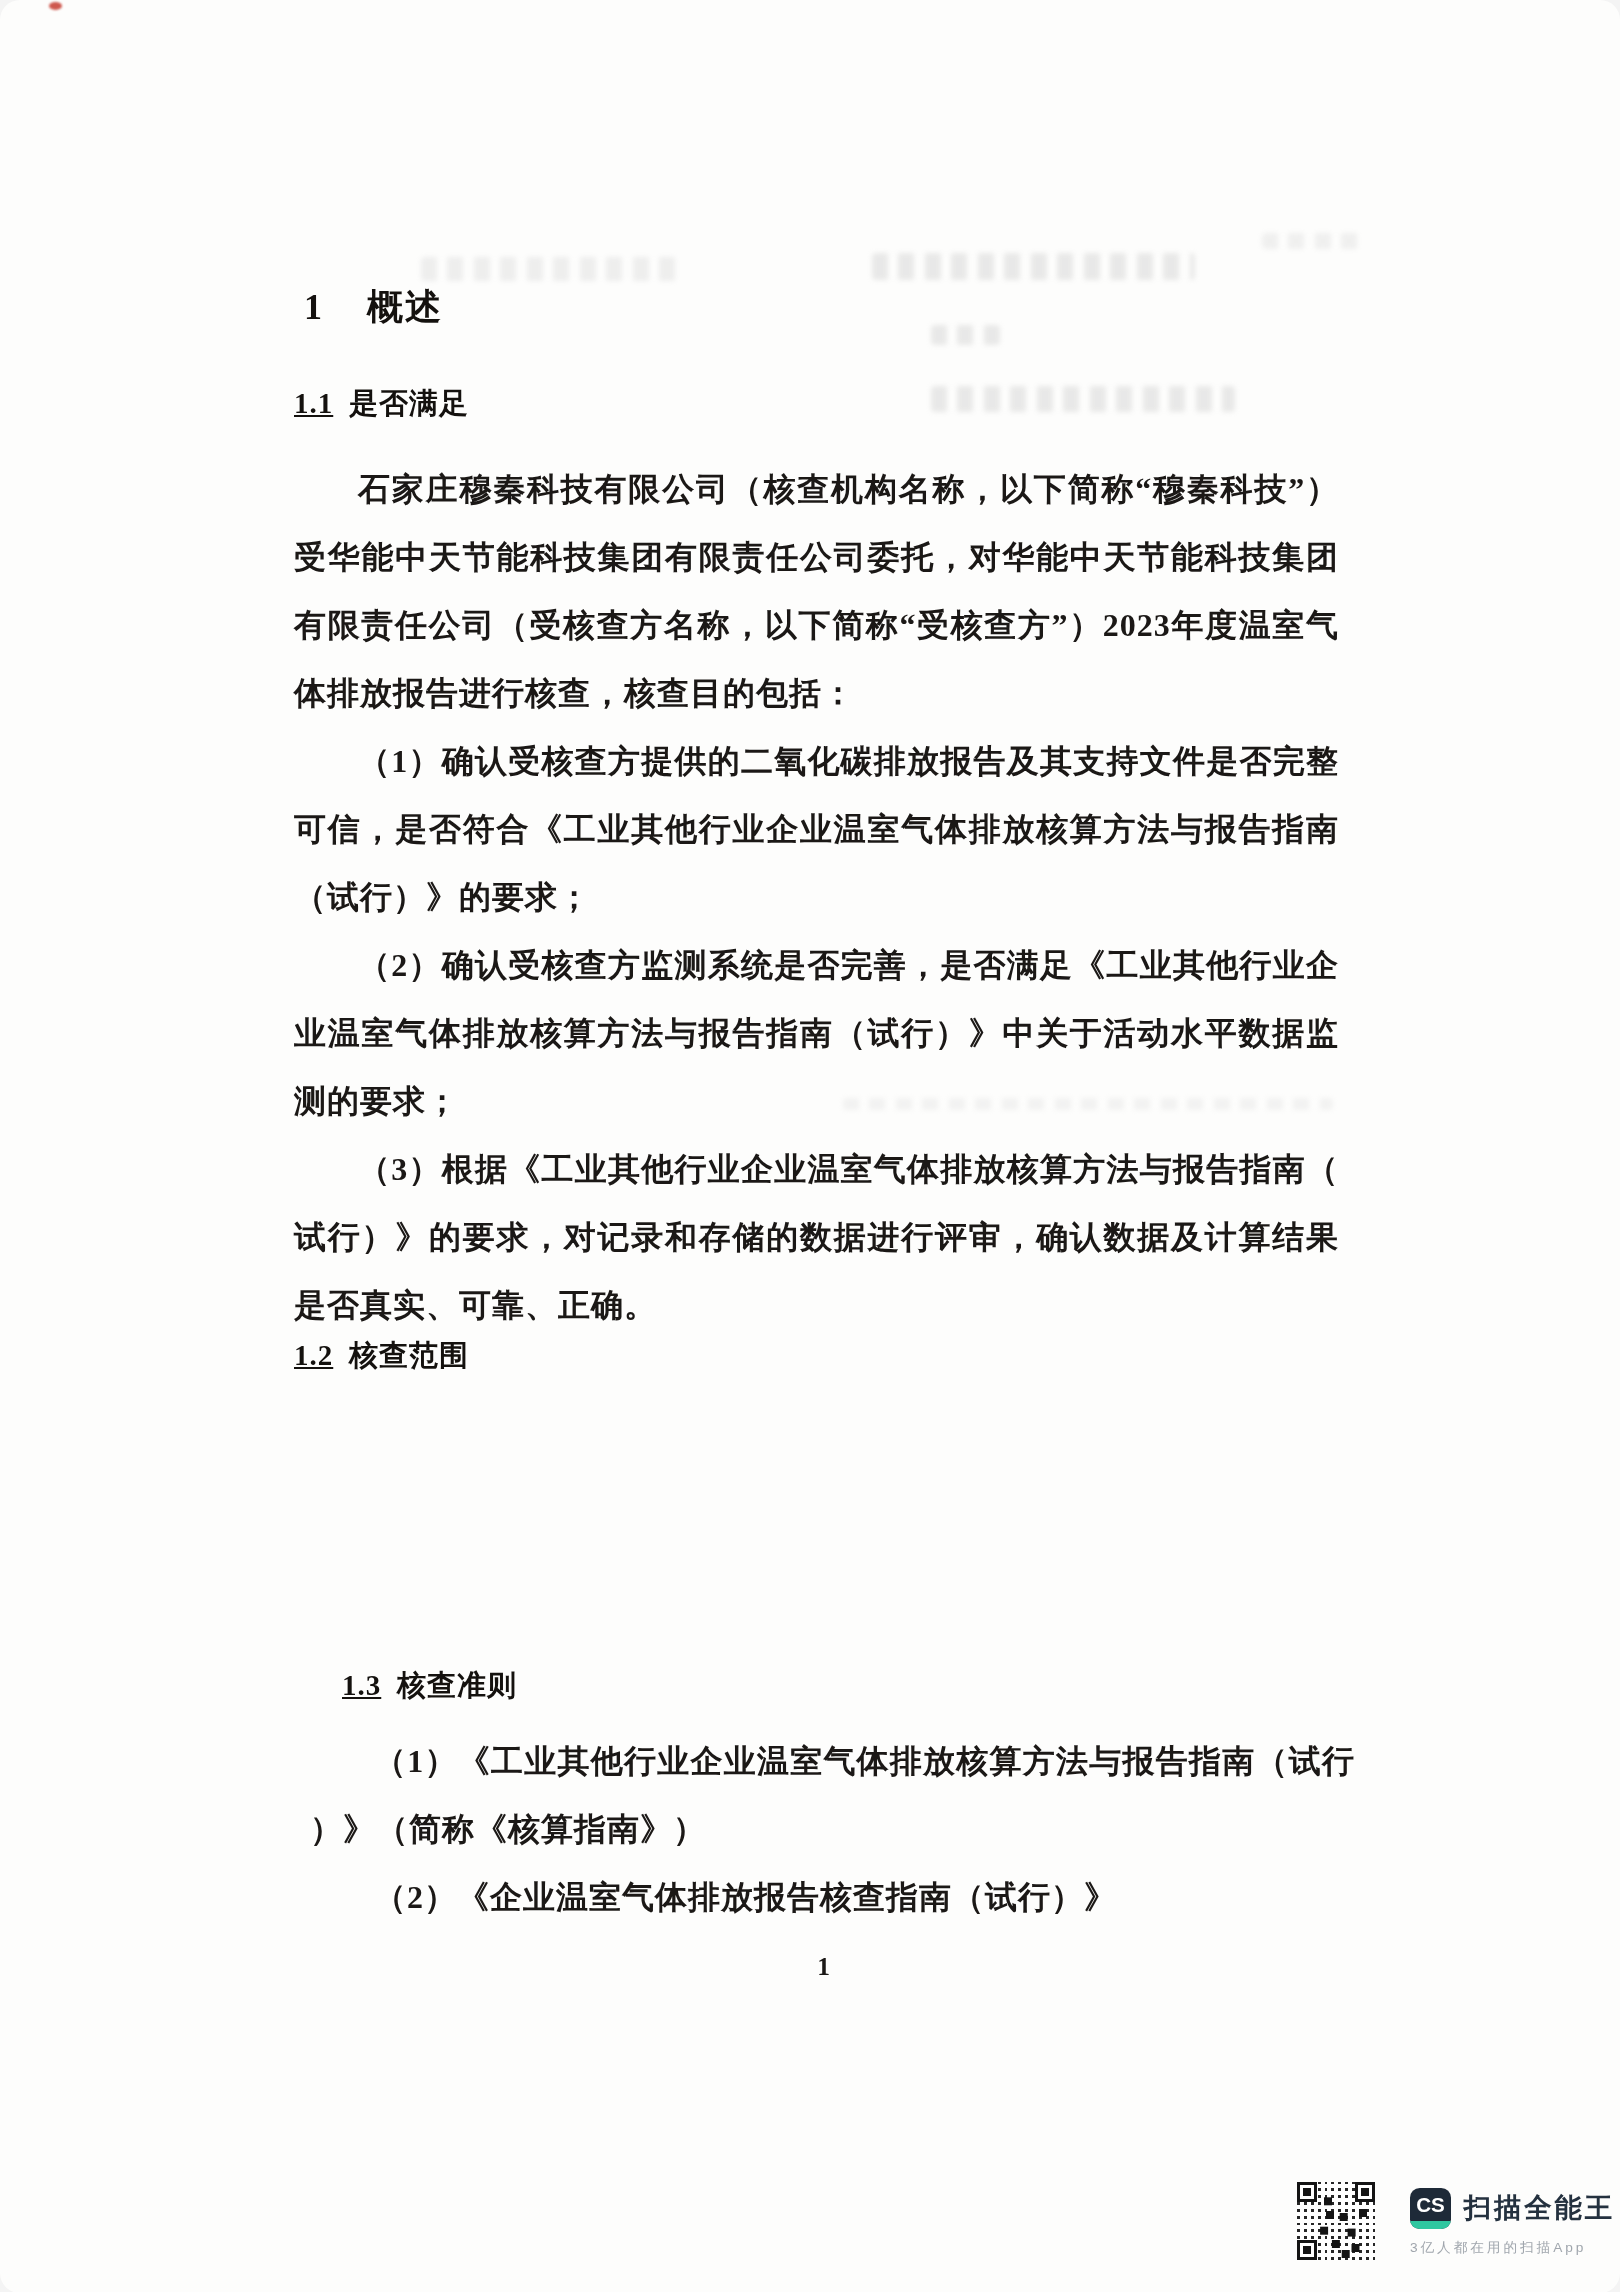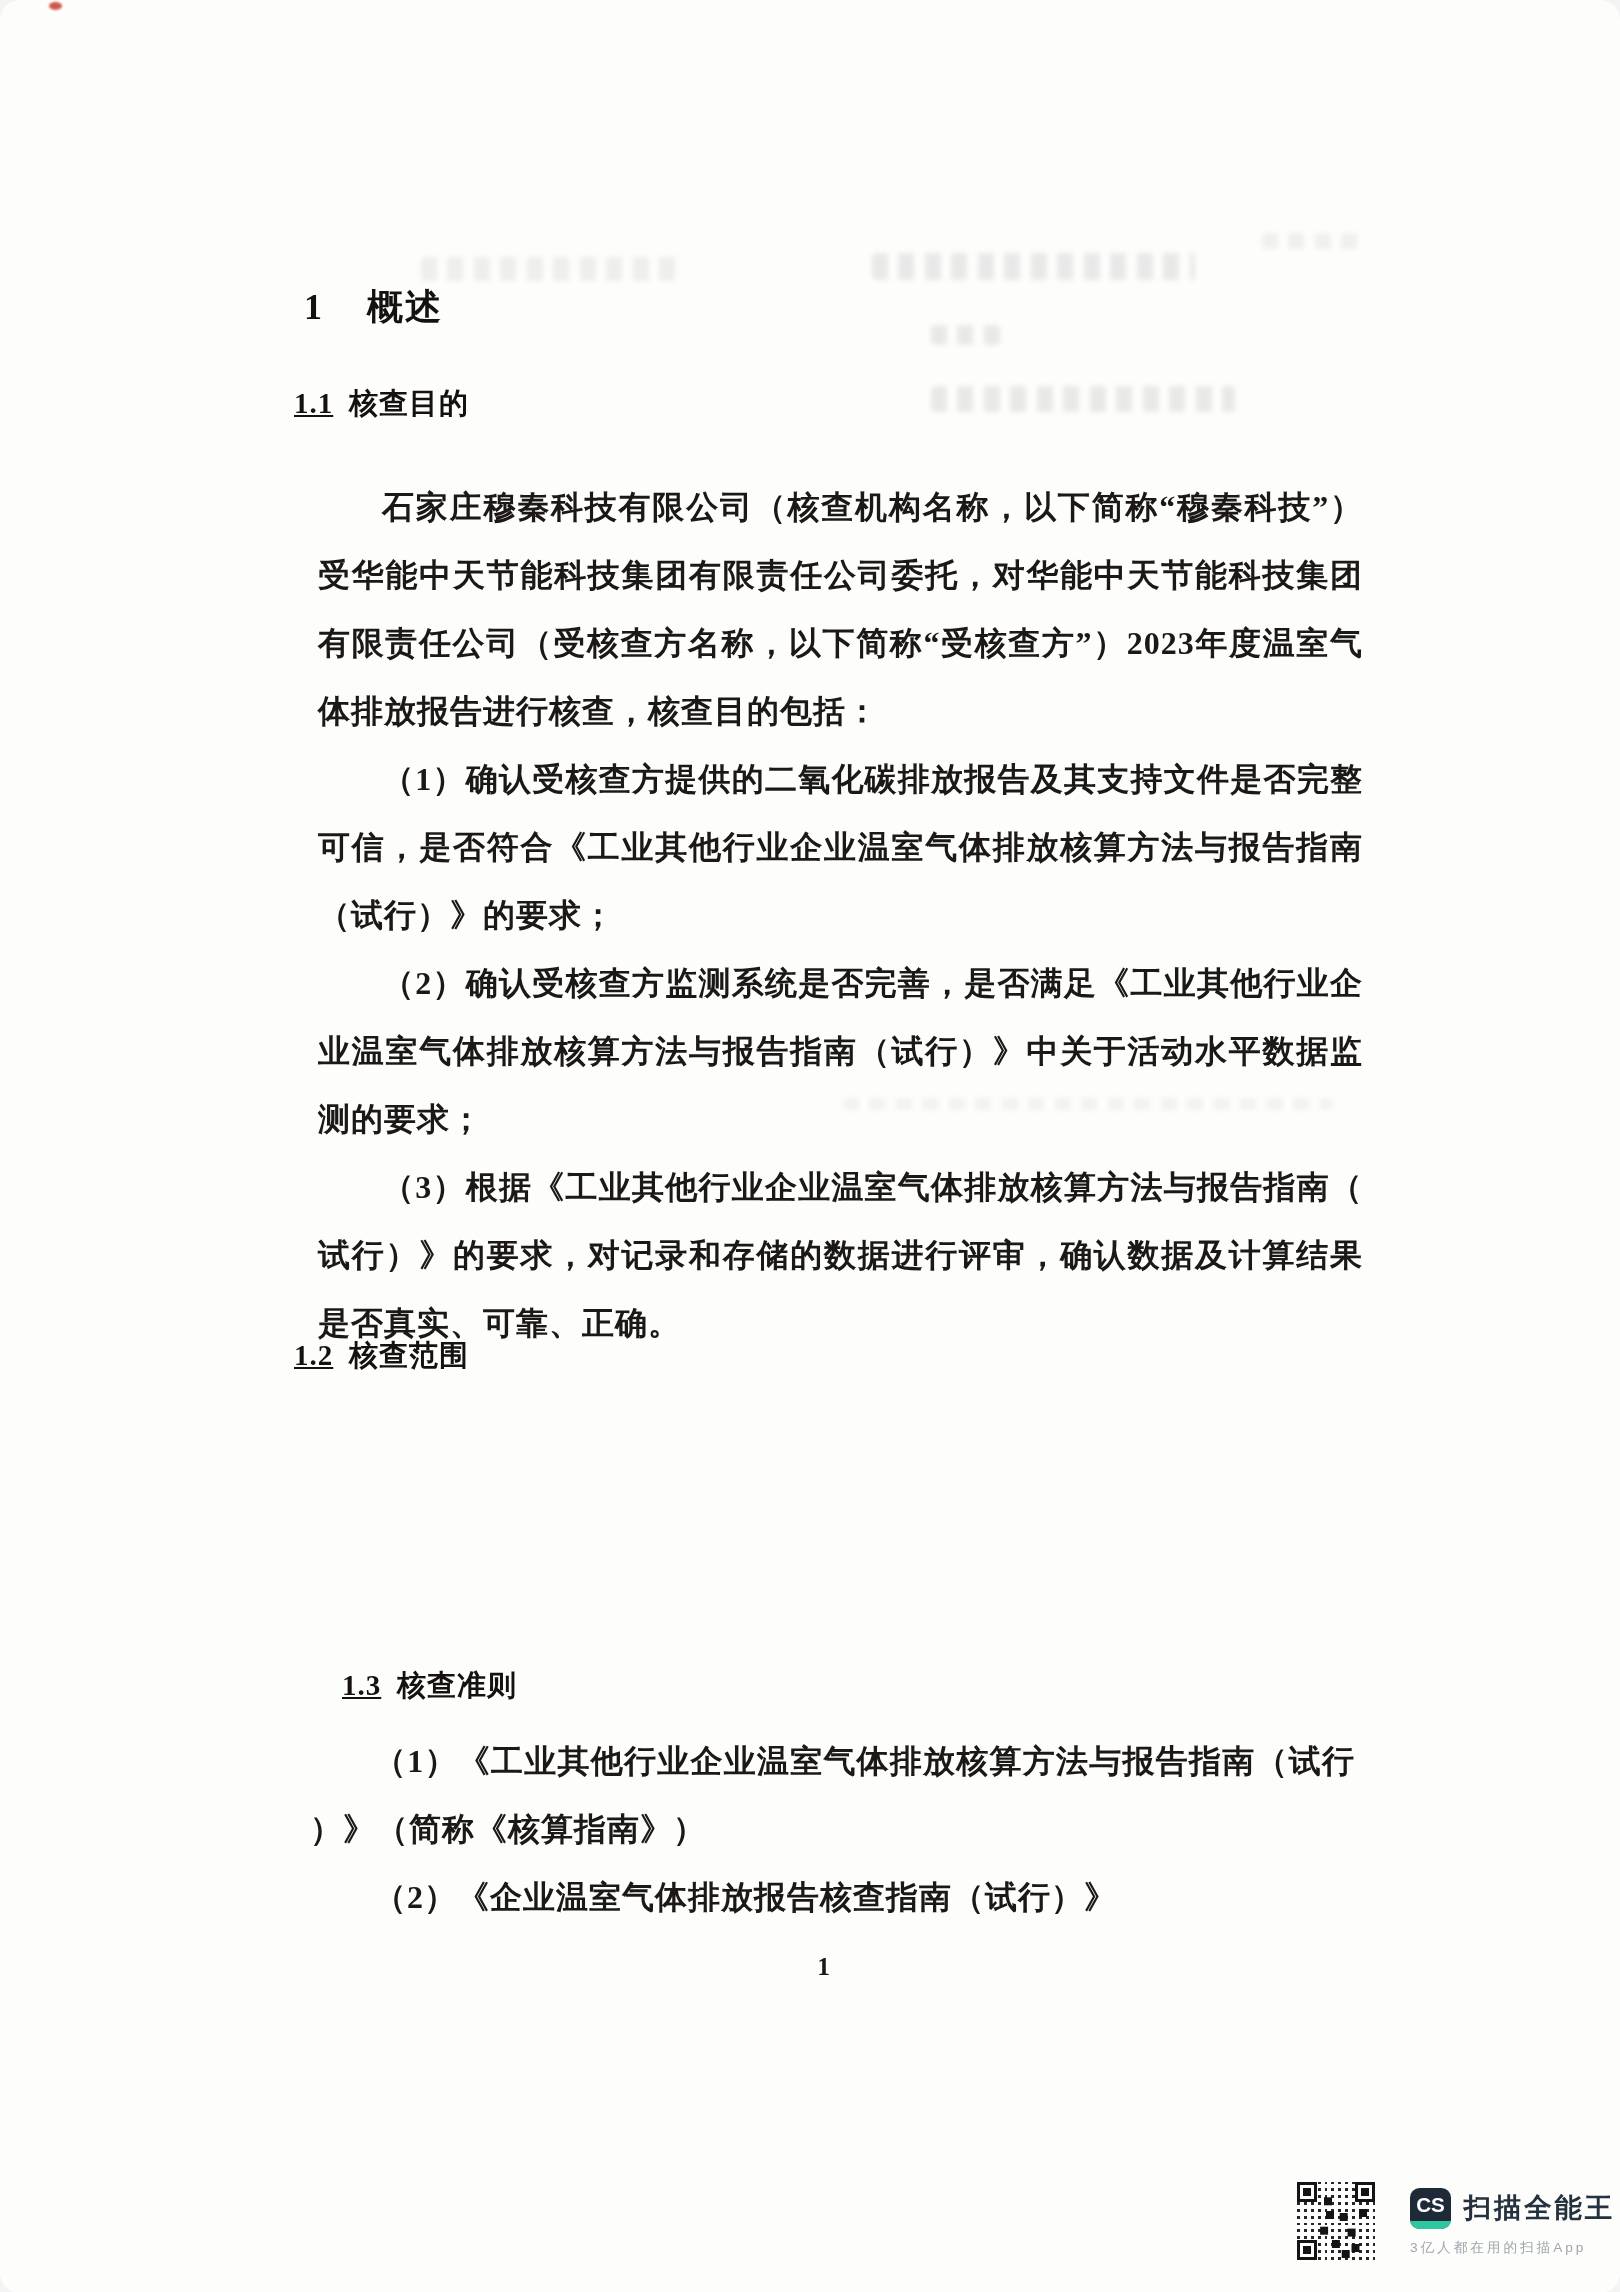--- a/index.html
+++ b/index.html
@@ -22,21 +22,21 @@
     position:absolute; left:294px; margin:0;
     font-size:29px; font-weight:bold; color:#14110e; letter-spacing:1px;
   }
   #sec11-h { top:384px; }
   #sec12-h { top:1336px; }
   #sec13-h { top:1666px;margin-left:48px; }
   .sec-num { margin-right:15.7px;text-decoration:underline; }
   .body-block {
     position:absolute; left:294px; width:1045px;
   }
-  #body11 { top:473px;margin-left:24px; }
+  #body11 { top:455px; }
   #body12 { top:1415px; }
   #body13 { top:1727px;margin-left:16px; }
   .body-block p {
     margin:0; padding:0;
     font-size:32px; line-height:68px; letter-spacing:1px;
     font-weight:bold; color:#1b1816;
     text-align:justify; text-indent:2em;
     word-break:break-all; line-break:anywhere;
   }
   .page-number {
@@ -118,21 +118,21 @@
   <div class="ghost g3"></div>
   <div class="ghost g4"></div>
   <div class="ghost g5"></div>
   <div class="ghost g6"></div>
 
   <h1 class="chapter-heading">
     <span class="num">1</span><span>概述</span>
   </h1>
 
   <h2 class="section-heading" id="sec11-h">
-    <span class="sec-num">1.1</span><span>核查目的</span>
+    <span class="sec-num">1.1</span><span>是否满足</span>
   </h2>
   <div class="body-block" id="body11">
     <p>石家庄穆秦科技有限公司（核查机构名称，以下简称“穆秦科技”）受华能中天节能科技集团有限责任公司委托，对华能中天节能科技集团有限责任公司（受核查方名称，以下简称“受核查方”）2023年度温室气体排放报告进行核查，核查目的包括：</p>
     <p>（1）确认受核查方提供的二氧化碳排放报告及其支持文件是否完整可信，是否符合《工业其他行业企业温室气体排放核算方法与报告指南（试行）》的要求；</p>
     <p>（2）确认受核查方监测系统是否完善，是否满足《工业其他行业企业温室气体排放核算方法与报告指南（试行）》中关于活动水平数据监测的要求；</p>
     <p>（3）根据《工业其他行业企业温室气体排放核算方法与报告指南（试行）》的要求，对记录和存储的数据进行评审，确认数据及计算结果是否真实、可靠、正确。</p>
   </div>
 
   <h2 class="section-heading" id="sec12-h">
     <span class="sec-num">1.2</span><span>核查范围</span>

